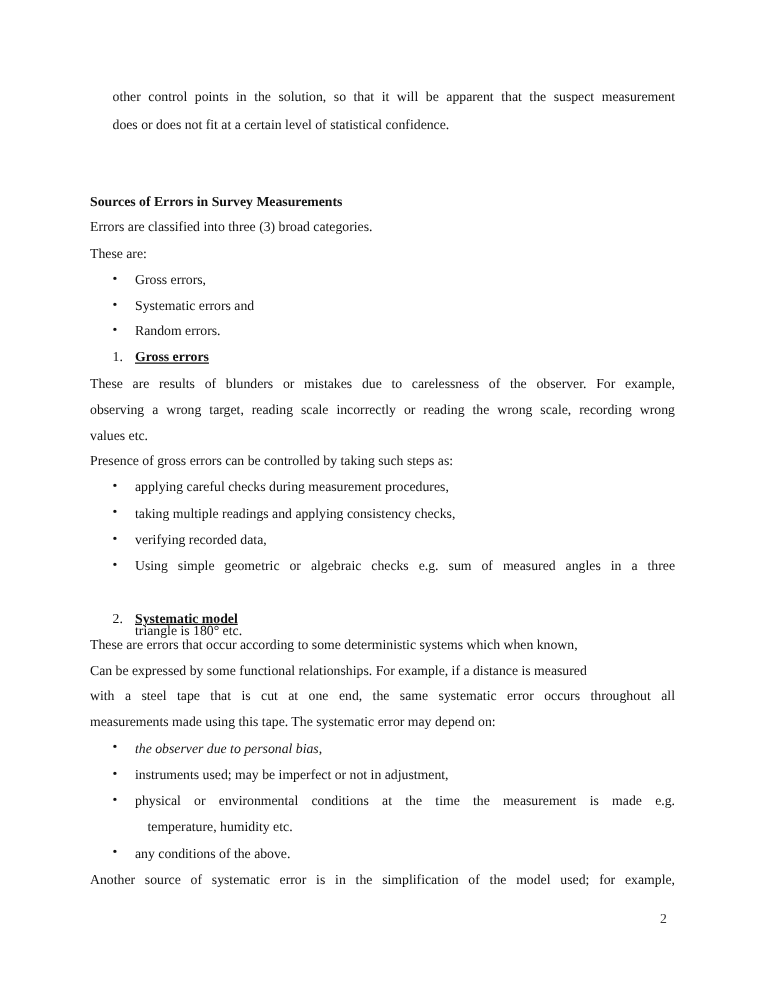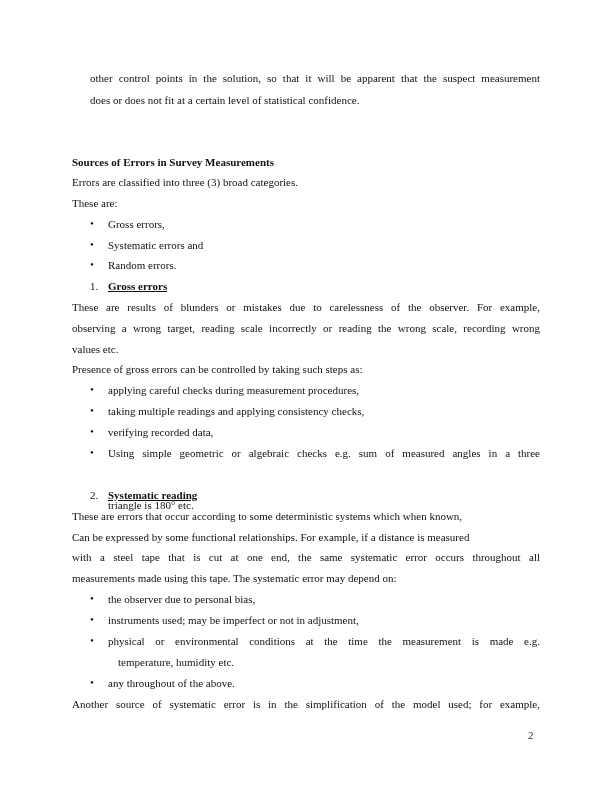--- a/index.html
+++ b/index.html
@@ -44,33 +44,33 @@
   <span class="bullet" style="left:88px;top:404px;">•</span>
   <span class="btext" style="left:108px;top:404px;">taking multiple readings and applying consistency checks,</span>
   <span class="bullet" style="left:88px;top:425px;">•</span>
   <span class="btext" style="left:108px;top:425px;">verifying recorded data,</span>
   <span class="bullet" style="left:88px;top:446px;">•</span>
   <div class="line just" style="left:108px;top:446px;width:432px;">Using simple geometric or algebraic checks e.g. sum of measured angles in a three</div>
   <span class="btext" style="left:108px;top:450px;margin-top:48px;">triangle is 180° etc.</span>
 </div>
 
 <span class="btext" style="left:90px;top:488px;">2.</span>
-<b class="u btext" style="left:108px;top:488px;">Systematic reading</b>
+<b class="u btext" style="left:108px;top:488px;">Systematic model</b>
 <div class="line" style="left:72px;top:509px;">These are errors that occur according to some deterministic systems which when known,</div>
 <div class="line" style="left:72px;top:530px;">Can be expressed by some functional relationships. For example, if a distance is measured</div>
 <div class="line just" style="left:72px;top:550px;width:468px;">with a steel tape that is cut at one end, the same systematic error occurs throughout all</div>
 <div class="line" style="left:72px;top:571px;">measurements made using this tape. The systematic error may depend on:</div>
 
 <div>
   <span class="bullet" style="left:88px;top:592px;">•</span>
-  <span class="btext" style="left:108px;top:592px;">the observer due to personal bias,</span>
+  <span class="btext" style="left:108px;top:592px;font-style:italic;">the observer due to personal bias,</span>
   <span class="bullet" style="left:88px;top:613px;">•</span>
   <span class="btext" style="left:108px;top:613px;">instruments used; may be imperfect or not in adjustment,</span>
   <span class="bullet" style="left:88px;top:634px;">•</span>
   <div class="line just" style="left:108px;top:634px;width:432px;">physical or environmental conditions at the time the measurement is made e.g.</div>
   <span class="btext" style="left:108px;top:655px;margin-left:10px;">temperature, humidity etc.</span>
   <span class="bullet" style="left:88px;top:676px;">•</span>
-  <span class="btext" style="left:108px;top:676px;">any throughout of the above.</span>
+  <span class="btext" style="left:108px;top:676px;">any conditions of the above.</span>
 </div>
 
 <div class="line just" style="left:72px;top:697px;width:468px;">Another source of systematic error is in the simplification of the model used; for example,</div>
 
 <div class="pagenum">2</div>
 
 </body></html>

